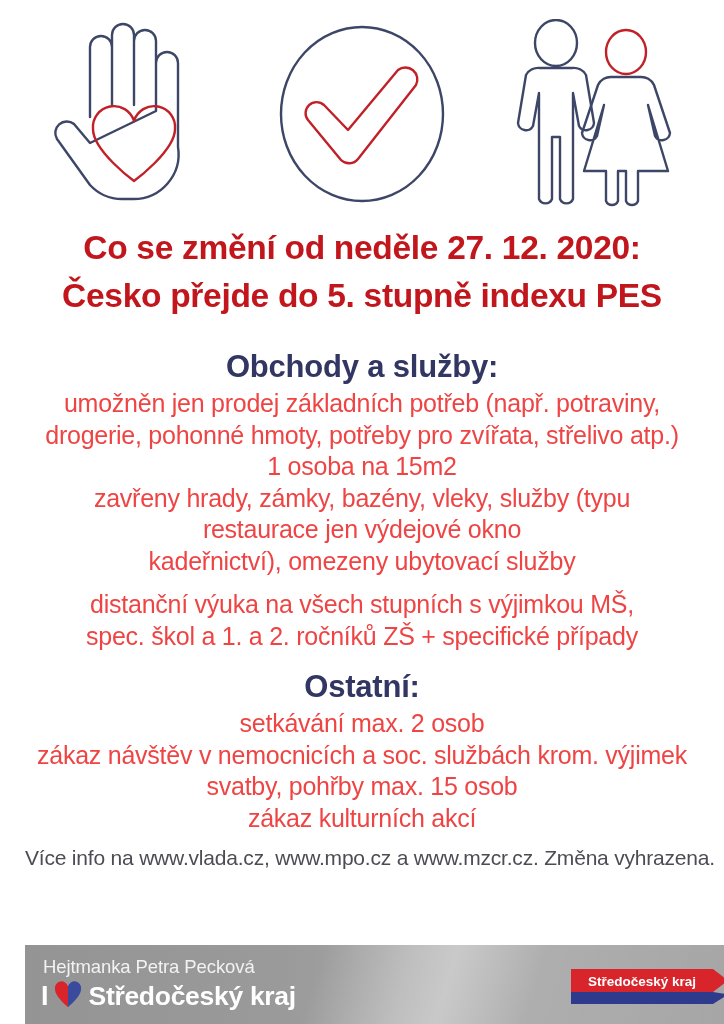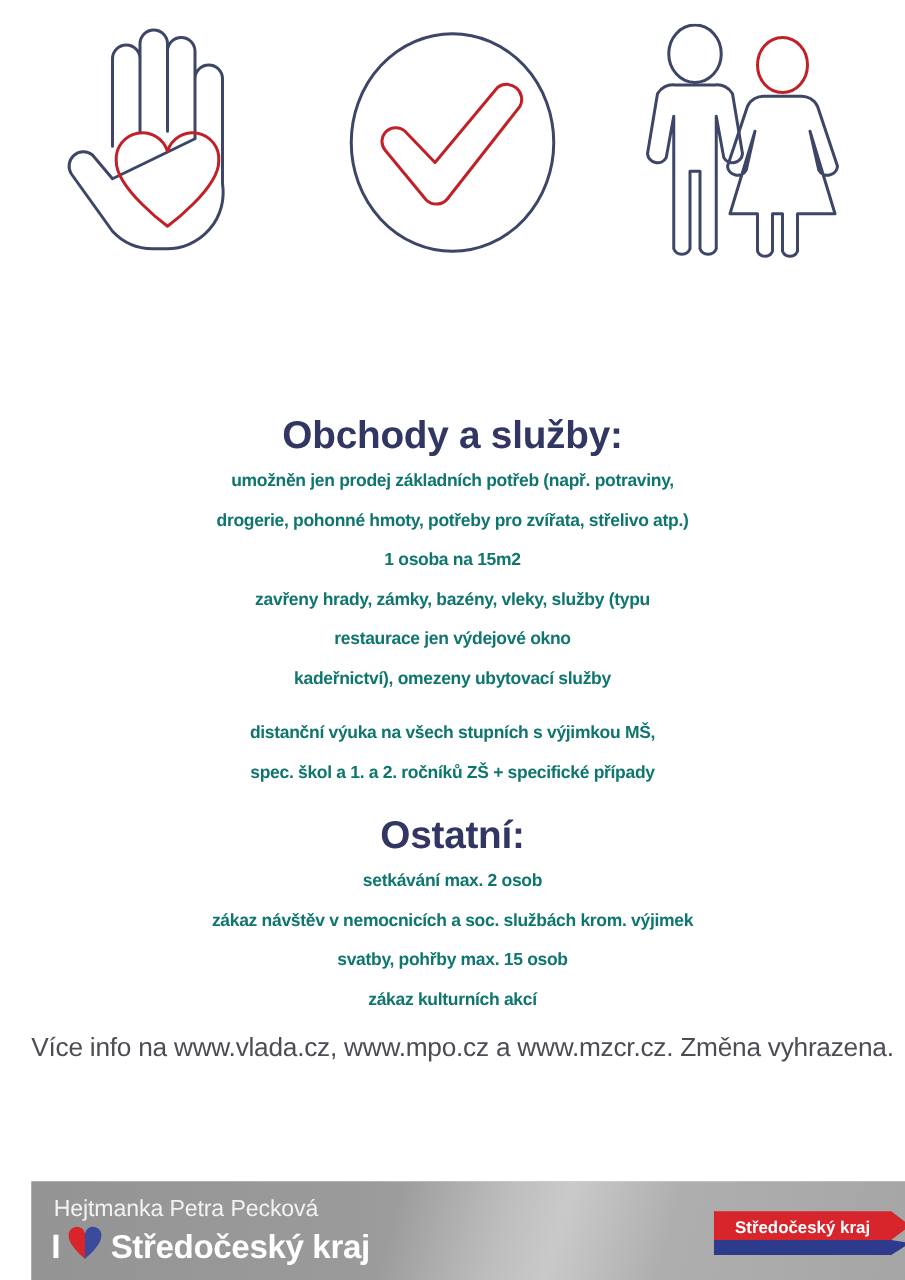--- a/index.html
+++ b/index.html
@@ -56,41 +56,41 @@
     letter-spacing: -0.3px;
     padding: 0 8px;
     box-sizing: border-box;
   }
   .headline .l1 { display: block; }
   .headline .l2 { display: block; }
 
   
   .content {
     position: absolute;
-    top: 327px;
+    top: 346px;
     left: 0;
     width: 724px;
     text-align: center;
     color: #323663;
     box-sizing: border-box;
     padding: 0 25px;
   }
   .sec-head {
     font-weight: bold;
     font-size: 31px;
     line-height: 42px;
     color: #323663;
     margin: 0;
     letter-spacing: -0.2px;
   }
   .sec-lines {
-    font-weight: bold;
-    font-size: 14px;
+    font-weight: normal;
+    font-size: 25px;
     line-height: 31.5px;
-    color: #0f766e;
+    color: #ef4444;
     letter-spacing: -0.25px;
     margin: 0;
   }
   .sec-lines .ln { display: block; white-space: nowrap; }
   .sec-block { margin: 0; }
   .sec-gap-1 { height: 12px; }
   .sec-gap-2 { height: 14px; }
   .note {
     font-weight: normal;
     font-size: 21px;
@@ -216,20 +216,24 @@
                    L120 152 L120 182 a6.5 6.5 0 0 1 -12 0 L108 152
                    L86 152 L106 86 L99 117 a8 8 0 0 1 -15 -3 Z"></path>
         </g>
 
         <ellipse cx="128" cy="33" rx="20" ry="22" fill="none" stroke="#c22027" stroke-width="2.4"></ellipse>
       </svg>
     </div>
 
   </div>
 
+  <div class="headline">
+    <span class="l1">Co se změní od neděle 27. 12. 2020:</span>
+    <span class="l2">Česko přejde do 5. stupně indexu PES</span>
+  </div>
 
   <div class="content">
 
     <div class="sec-block">
       <div class="sec-head">Obchody a služby:</div>
       <div class="sec-lines">
         <span class="ln">umožněn jen prodej základních potřeb (např. potraviny,</span>
         <span class="ln">drogerie, pohonné hmoty, potřeby pro zvířata, střelivo atp.)</span>
         <span class="ln">1 osoba na 15m2</span>
         <span class="ln">zavřeny hrady, zámky, bazény, vleky, služby (typu</span>

